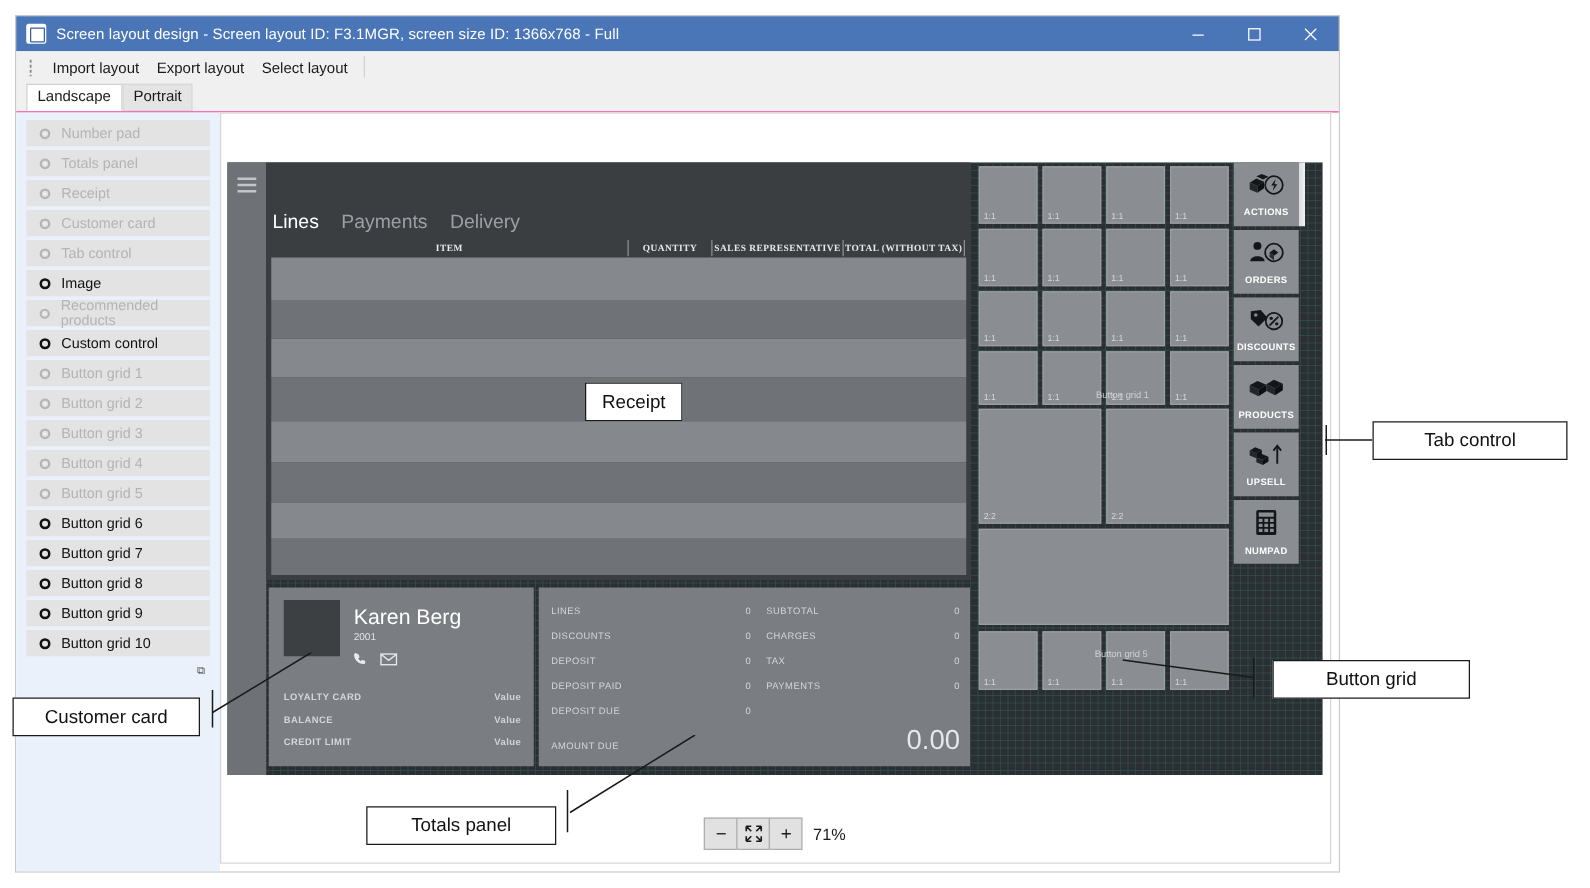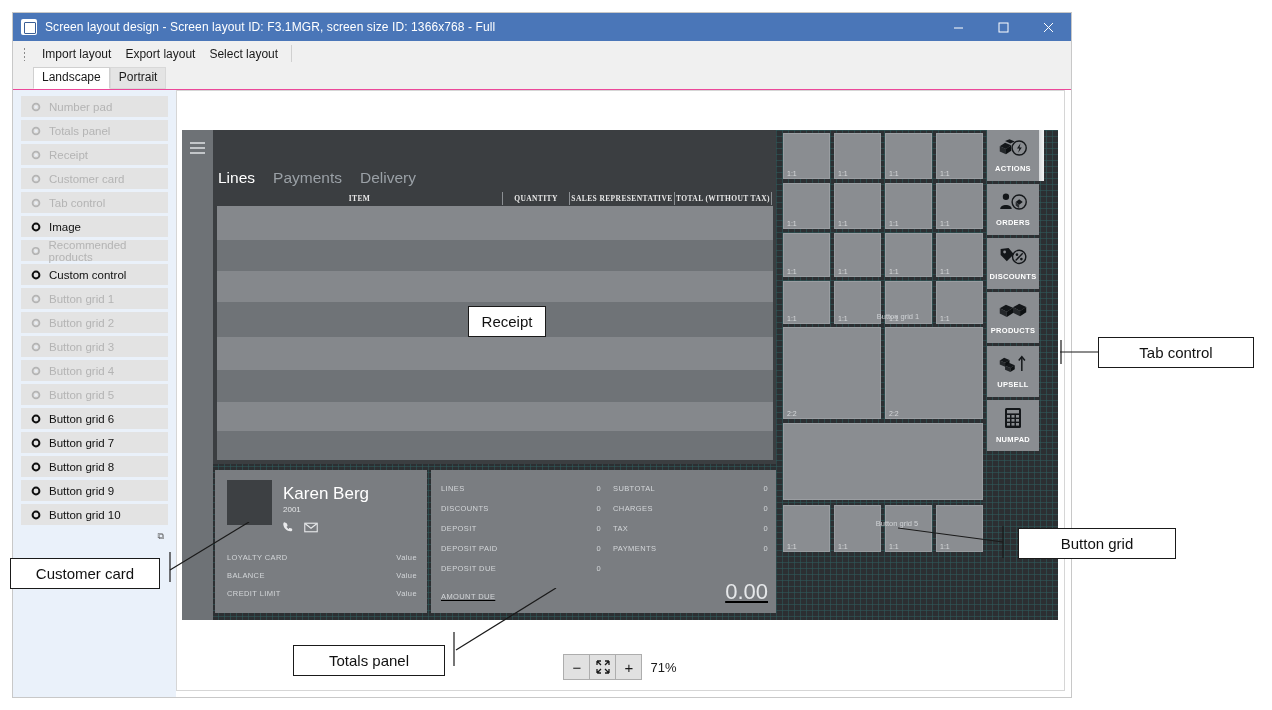--- a/index.html
+++ b/index.html
@@ -59,21 +59,21 @@
     font-size: 12px; color: #1a1a1a; padding: 3px 7px;
     white-space: nowrap;
   }
   #toolbar-sep {
     width: 1px; height: 17px; background: #d0d0d0; margin-left: 6px;
   }
 
   
   #tab-strip {
     height: 22px; flex: 0 0 22px; display: flex;
-    align-items: flex-end; padding-left: 20px;
+    align-items: flex-end; padding-left: 8px;
     background: #f0f0f0;
   }
   .ui-tab {
     font-size: 12px; color: #1a1a1a;
     padding: 2px 8px 3px 8px;
     border: 1px solid transparent;
     line-height: 15px;
   }
   .ui-tab.active {
     background: #ffffff; border-color: #d0d0d0; border-bottom-color: #ffffff;
@@ -176,21 +176,21 @@
   }
   #cust-id {
     position: absolute; left: 68px; top: 35px;
     color: #e2e4e6; font-size: 8px;
   }
   #cust-icons {
     position: absolute; left: 67px; top: 51px;
     display: flex; gap: 9px; color: #e9eaec;
   }
   #cust-fields {
-    position: absolute; left: 12px; top: 78px; right: 10px;
+    position: absolute; left: 12px; top: 78px; right: 10px; font-weight: bold;
   }
   .cust-row {
     display: flex; justify-content: space-between;
     color: #d3d6d9; font-size: 7.5px; letter-spacing: .4px;
     padding: 4.6px 0;
   }
 
   
   #totals-panel {
     position: absolute; left: 249px; top: 340px; width: 345px; height: 143px;
@@ -199,21 +199,21 @@
   .totals-col { position: absolute; top: 8px; }
   #totals-left { left: 10px; width: 160px; }
   #totals-right { left: 182px; width: 155px; }
   .tot-row {
     display: flex; justify-content: space-between;
     color: #d3d6d9; font-size: 7.5px; letter-spacing: .4px;
     padding: 5.6px 0;
   }
   #amount-due-row {
     position: absolute; left: 10px; bottom: 10px; right: 8px;
-    display: flex; align-items: flex-end; justify-content: space-between; text-decoration: underline;
+    display: flex; align-items: flex-end; justify-content: space-between;
   }
   #amount-due-label { color: #d3d6d9; font-size: 7.5px; letter-spacing: .4px; padding-bottom: 2px;}
   #amount-due-value { color: #e6e8ea; font-size: 22px; font-weight: 300; line-height: 1; }
 
   
   .bgrid { position: absolute; }
   .bcell {
     position: absolute; background: #8a8d91;
     border: 1px solid #9a9da1;
   }

